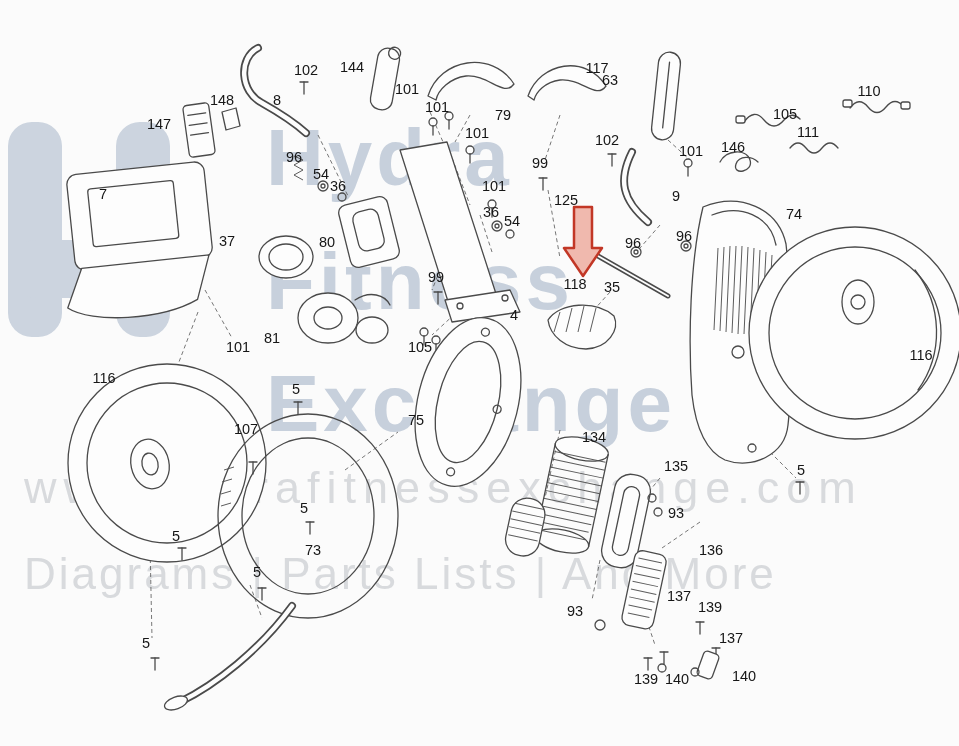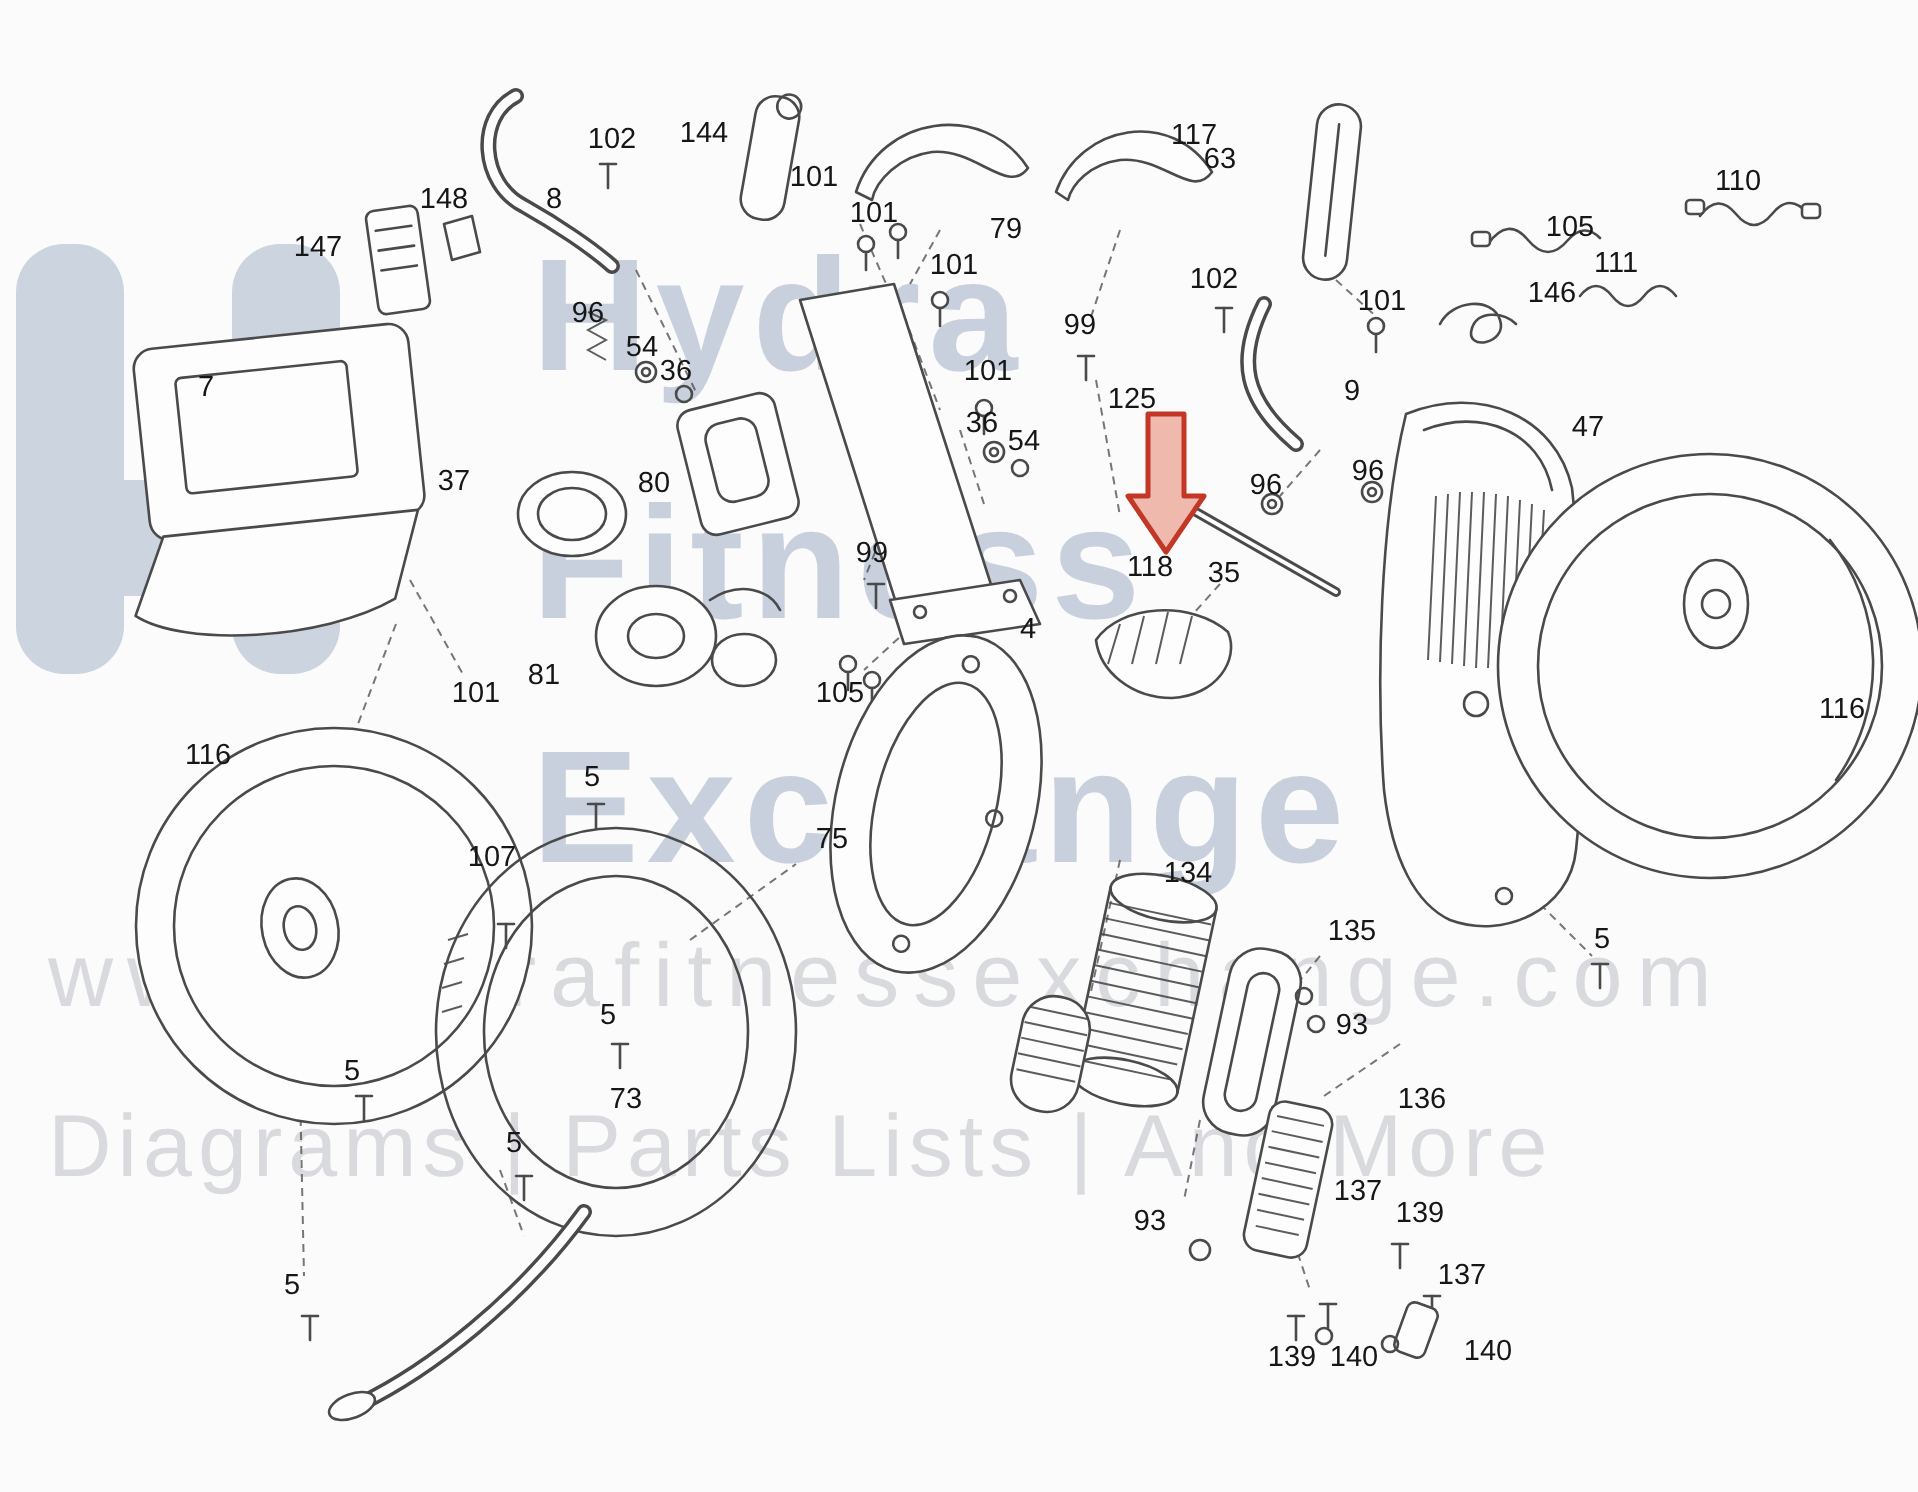--- a/index.html
+++ b/index.html
@@ -273,31 +273,31 @@
     <span class="part-label" style="left: 222px; top: 100px;">148</span>
     <span class="part-label" style="left: 277px; top: 100px;">8</span>
     <span class="part-label" style="left: 407px; top: 89px;">101</span>
     <span class="part-label" style="left: 437px; top: 107px;">101</span>
     <span class="part-label" style="left: 503px; top: 115px;">79</span>
     <span class="part-label" style="left: 785px; top: 114px;">105</span>
     <span class="part-label" style="left: 159px; top: 124px;">147</span>
     <span class="part-label" style="left: 477px; top: 133px;">101</span>
     <span class="part-label" style="left: 607px; top: 140px;">102</span>
     <span class="part-label" style="left: 808px; top: 132px;">111</span>
-    <span class="part-label" style="left: 776px; top: 147px;">146</span>
+    <span class="part-label" style="left: 733px; top: 147px;">146</span>
     <span class="part-label" style="left: 691px; top: 151px;">101</span>
     <span class="part-label" style="left: 294px; top: 157px;">96</span>
     <span class="part-label" style="left: 540px; top: 163px;">99</span>
     <span class="part-label" style="left: 321px; top: 174px;">54</span>
     <span class="part-label" style="left: 338px; top: 186px;">36</span>
     <span class="part-label" style="left: 494px; top: 186px;">101</span>
     <span class="part-label" style="left: 103px; top: 194px;">7</span>
     <span class="part-label" style="left: 566px; top: 200px;">125</span>
     <span class="part-label" style="left: 676px; top: 196px;">9</span>
-    <span class="part-label" style="left: 794px; top: 214px;">47</span>
+    <span class="part-label" style="left: 794px; top: 214px;">74</span>
     <span class="part-label" style="left: 491px; top: 212px;">36</span>
     <span class="part-label" style="left: 512px; top: 221px;">54</span>
     <span class="part-label" style="left: 227px; top: 241px;">37</span>
     <span class="part-label" style="left: 327px; top: 242px;">80</span>
     <span class="part-label" style="left: 633px; top: 243px;">96</span>
     <span class="part-label" style="left: 684px; top: 236px;">96</span>
     <span class="part-label" style="left: 436px; top: 277px;">99</span>
     <span class="part-label" style="left: 575px; top: 284px;">118</span>
     <span class="part-label" style="left: 612px; top: 287px;">35</span>
     <span class="part-label" style="left: 514px; top: 315px;">4</span>

